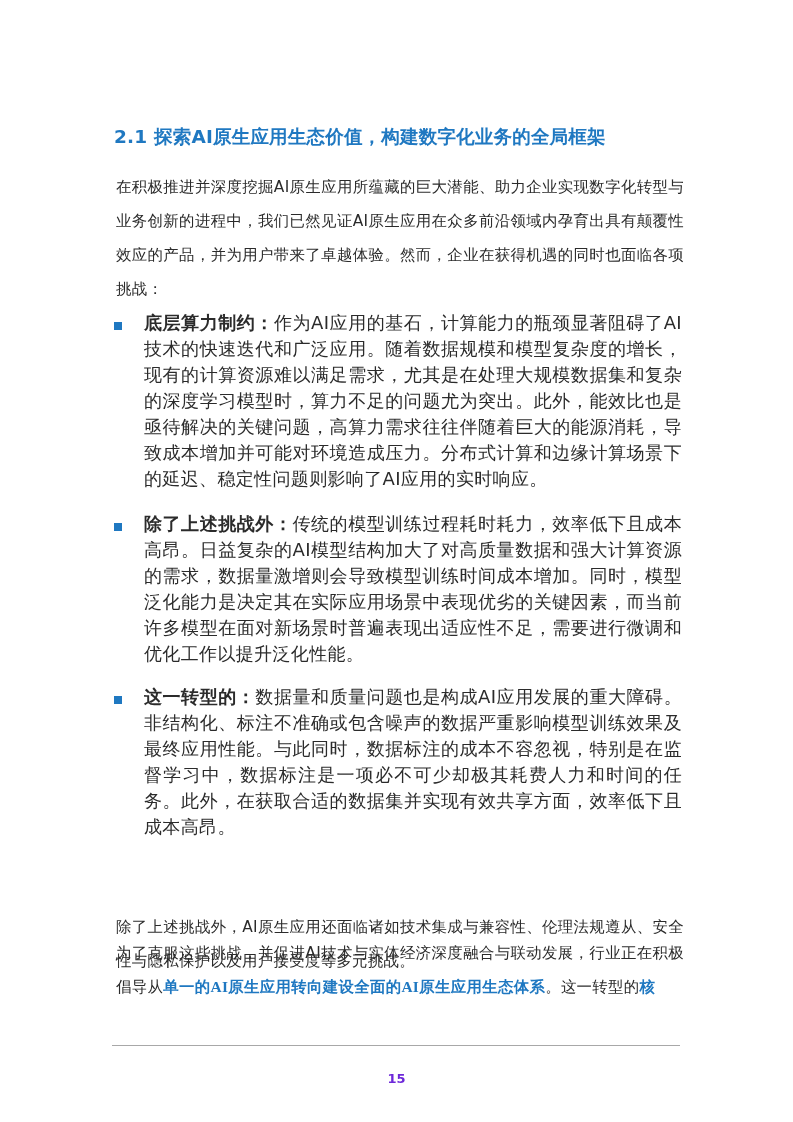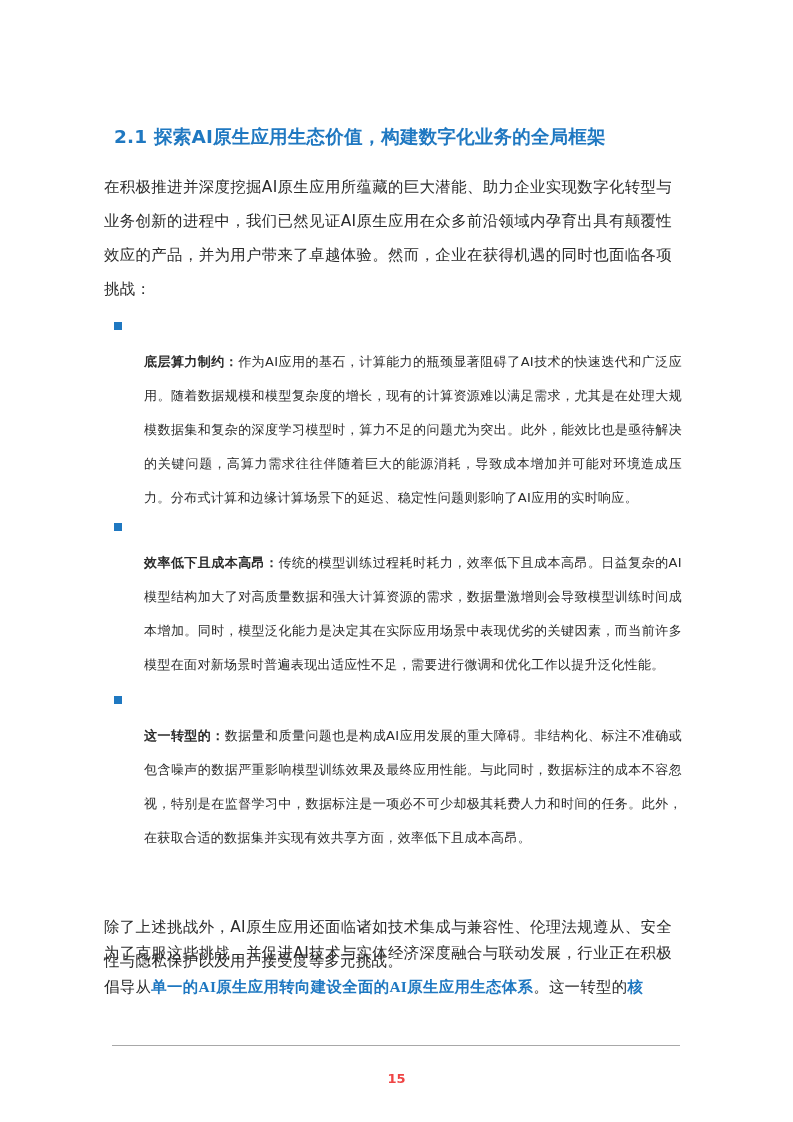--- a/index.html
+++ b/index.html
@@ -1,49 +1,49 @@
 <!DOCTYPE html>
 <html><head>
 <meta charset="utf-8">
 <style>
   html, body { margin:0; padding:0; background:#ffffff; }
   body { width:793px; height:1122px; position:relative; overflow:hidden;
          font-family:"DejaVu Sans","Liberation Sans",sans-serif; color:#2b2b2b; }
   .page { position:absolute; left:0; top:0; width:683px; height:1122px; }
   .heading { position:absolute; left:114px; top:124px; width:580px;
              font-size:18.5px; font-weight:bold; color:#1f78c1; letter-spacing:0.2px; white-space:nowrap; }
-  .para { position:absolute; left:104px; width:568px; font-size:15.4px; line-height:34px;
+  .para { position:absolute; left:116px; width:568px; font-size:15.4px; line-height:34px;
           letter-spacing:0.35px; text-align:justify; }
   .bullet-block { position:absolute; left:114px; width:568px; }
   .bullet-sq { position:absolute; left:0; top:12px; width:8px; height:8px; background:#1f78c1; }
-  .bullet-text { position:absolute; left:30px; width:538px; font-size:13px; line-height:34px;
-                 letter-spacing:0.35px; text-align:justify;margin-top:35px; }
+  .bullet-text { position:absolute; left:30px; width:538px; font-size:18px; line-height:26px;
+                 letter-spacing:0.35px; text-align:justify; }
   .bold { font-weight:bold; }
   .hl { font-weight:bold; color:#1f78c1;font-family:Liberation Serif, serif; }
   .rule { position:absolute; left:112px; top:1045px; width:568px; height:1px; background:#a8a8a8; }
   .pageno { position:absolute; left:0; width:793px; top:1071px; text-align:center;
-            font-size:13px; font-weight:bold; color:#ef4444; }
+            font-size:13px; font-weight:bold; color:#6d28d9; }
 </style>
 </head>
 <body>
 
 <div class="page">
 
   <div class="heading">2.1 探索AI原生应用生态价值，构建数字化业务的全局框架</div>
 
   <div class="para" style="top:170px;">在积极推进并深度挖掘AI原生应用所蕴藏的巨大潜能、助力企业实现数字化转型与业务创新的进程中，我们已然见证AI原生应用在众多前沿领域内孕育出具有颠覆性效应的产品，并为用户带来了卓越体验。然而，企业在获得机遇的同时也面临各项挑战：</div>
 
   <div class="bullet-block" style="top:310px;">
     <span class="bullet-sq"></span>
     <div class="bullet-text"><span class="bold">底层算力制约：</span><span>作为AI应用的基石，计算能力的瓶颈显著阻碍了AI技术的快速迭代和广泛应用。随着数据规模和模型复杂度的增长，现有的计算资源难以满足需求，尤其是在处理大规模数据集和复杂的深度学习模型时，算力不足的问题尤为突出。此外，能效比也是亟待解决的关键问题，高算力需求往往伴随着巨大的能源消耗，导致成本增加并可能对环境造成压力。分布式计算和边缘计算场景下的延迟、稳定性问题则影响了AI应用的实时响应。</span></div>
   </div>
 
   <div class="bullet-block" style="top:511px;">
     <span class="bullet-sq"></span>
-    <div class="bullet-text"><span class="bold">效率低下且成本高昂：</span><span>传统的模型训练过程耗时耗力，效率低下且成本高昂。日益复杂的AI模型结构加大了对高质量数据和强大计算资源的需求，数据量激增则会导致模型训练时间成本增加。同时，模型泛化能力是决定其在实际应用场景中表现优劣的关键因素，而当前许多模型在面对新场景时普遍表现出适应性不足，需要进行微调和优化工作以提升泛化性能。</span></div>
+    <div class="bullet-text"><span class="bold">除了上述挑战外：</span><span>传统的模型训练过程耗时耗力，效率低下且成本高昂。日益复杂的AI模型结构加大了对高质量数据和强大计算资源的需求，数据量激增则会导致模型训练时间成本增加。同时，模型泛化能力是决定其在实际应用场景中表现优劣的关键因素，而当前许多模型在面对新场景时普遍表现出适应性不足，需要进行微调和优化工作以提升泛化性能。</span></div>
   </div>
 
   <div class="bullet-block" style="top:684px;">
     <span class="bullet-sq"></span>
     <div class="bullet-text"><span class="bold">这一转型的：</span><span>数据量和质量问题也是构成AI应用发展的重大障碍。非结构化、标注不准确或包含噪声的数据严重影响模型训练效果及最终应用性能。与此同时，数据标注的成本不容忽视，特别是在监督学习中，数据标注是一项必不可少却极其耗费人力和时间的任务。此外，在获取合适的数据集并实现有效共享方面，效率低下且成本高昂。</span></div>
   </div>
 
   <div class="para" style="top:862px;margin-top:48px;">除了上述挑战外，AI原生应用还面临诸如技术集成与兼容性、伦理法规遵从、安全性与隐私保护以及用户接受度等多元挑战。</div>
 
   <div class="para" style="top:936px;"><span>为了克服这些挑战，并促进AI技术与实体经济深度融合与联动发展，行业正在积极倡导从</span><span class="hl">单一的AI原生应用转向建设全面的AI原生应用生态体系</span><span>。这一转型的</span><span class="hl">核</span></div>

